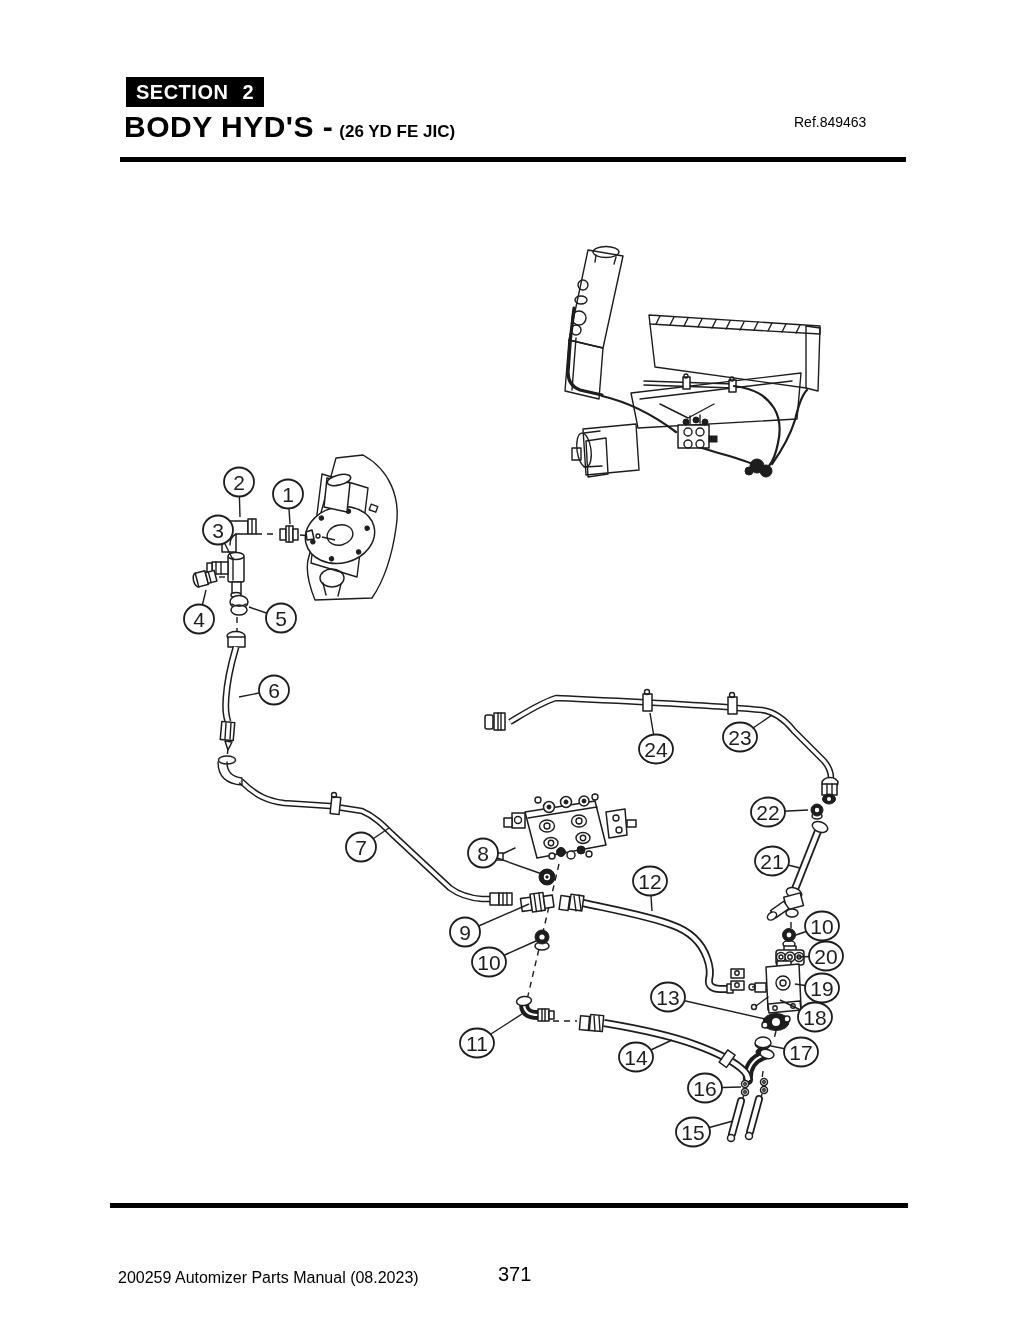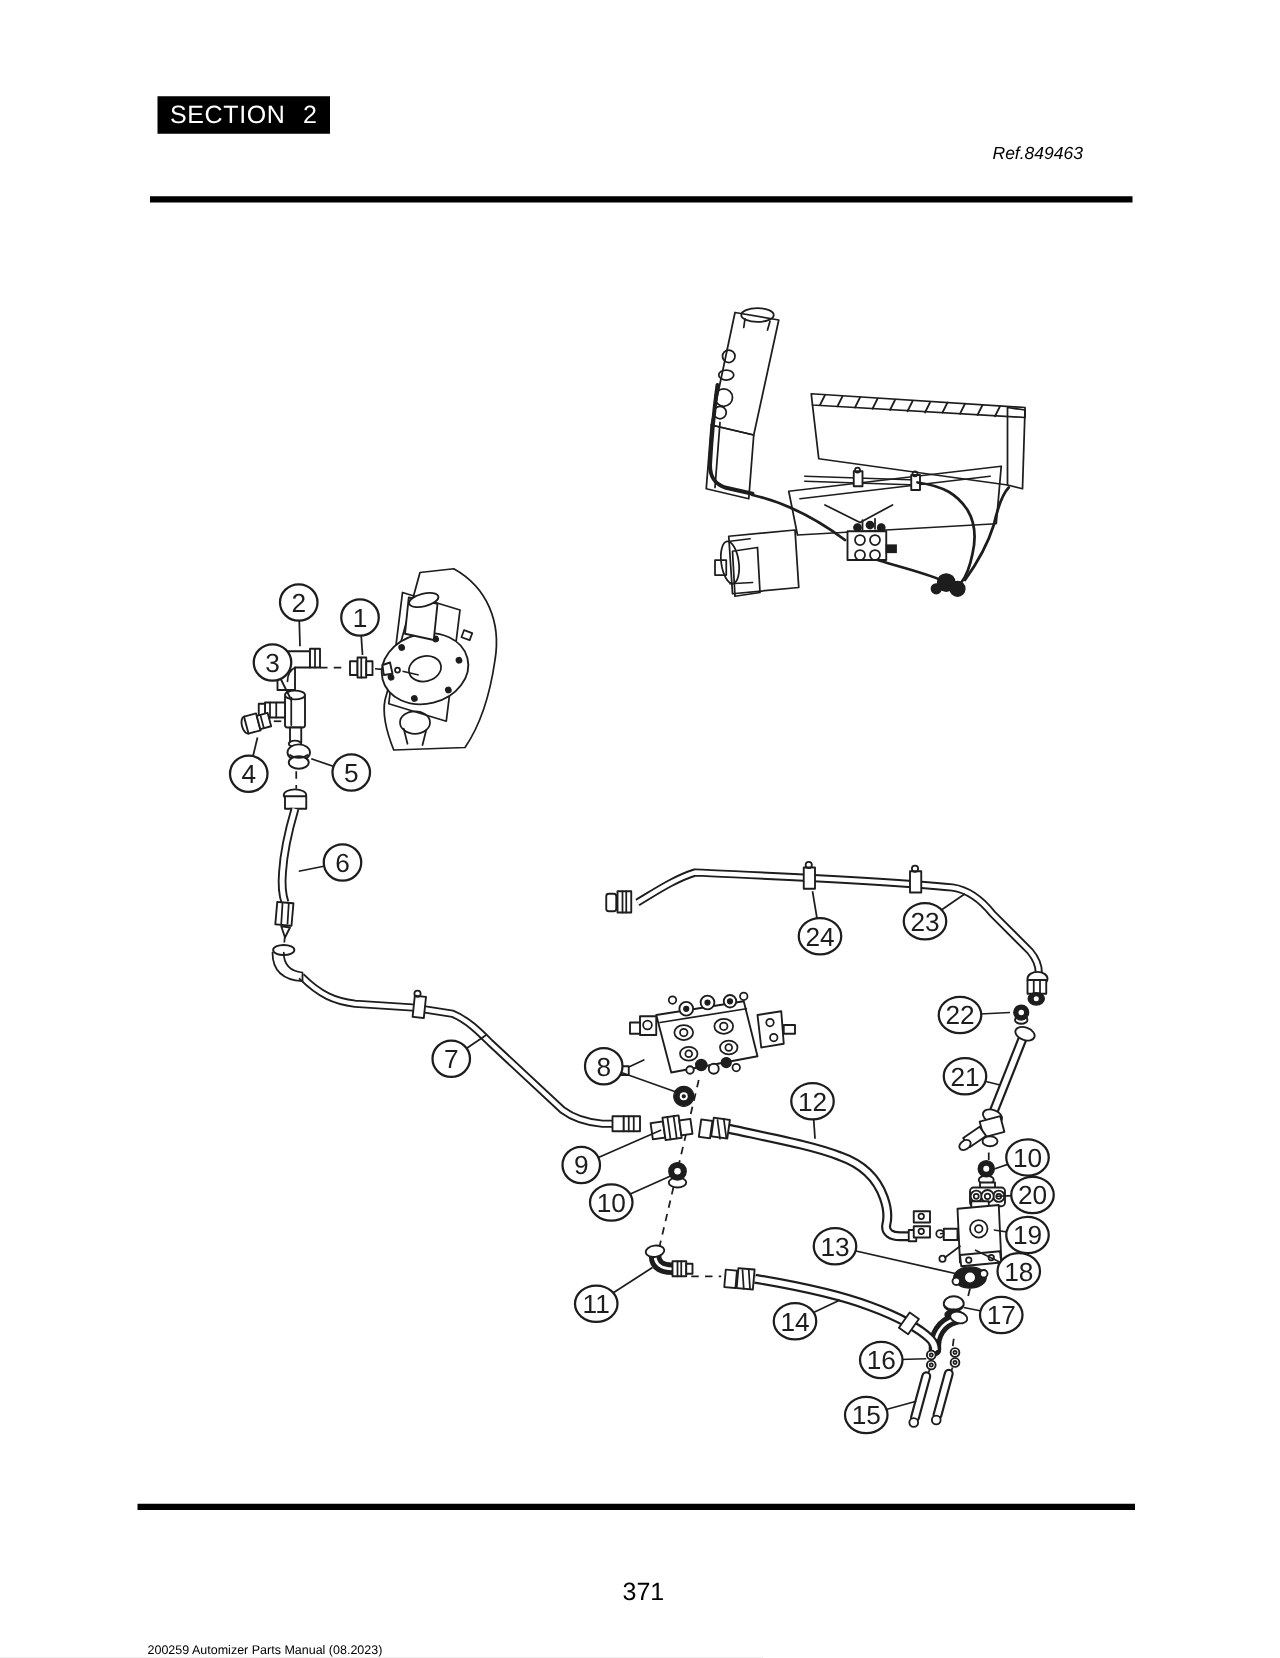--- a/index.html
+++ b/index.html
@@ -4,54 +4,57 @@
 <style>
   html,body{margin:0;padding:0;background:#e8e8e8;}
   #page{
     position:relative;width:1024px;height:1326px;background:#ffffff;
     font-family:"Liberation Sans", sans-serif;color:#000;overflow:hidden;
     margin:0 auto;
   }
   
   #section-badge{
     position:absolute;left:126px;top:77px;height:30px;line-height:30px;
-    background:#000;color:#fff;font-size:20px;font-weight:normal;
+    background:#000;color:#fff;font-size:20px;font-weight:bold;
     padding:0 10px;word-spacing:8px;letter-spacing:.5px;
   }
   #title-row{position:absolute;left:124px;top:110px;white-space:nowrap;}
   #page-title{font-size:30px;font-weight:bold;letter-spacing:.5px;}
   #page-title-suffix{font-size:17px;font-weight:bold;margin-left:6px;}
   #ref-label{
-    position:absolute;left:794px;top:114px;font-size:14px;font-style:italic;
+    position:absolute;left:794px;top:114px;font-size:14px;
   }
   .rule{position:absolute;background:#000;height:5px;}
   #rule-top{left:120px;top:157px;width:786px;}
   #rule-bottom{left:110px;top:1203px;width:798px;}
   
-  #footer-left{position:absolute;left:118px;top:1315px;font-size:10px;text-align:right;}
+  #footer-left{position:absolute;left:118px;top:1269px;font-size:16px;text-align:right;}
   #page-number{position:absolute;left:498px;top:1263px;font-size:20px;}
   
   #diagram{position:absolute;left:0;top:0;width:1024px;height:1326px;}
   .ln{fill:none;stroke:#1d1d1d;stroke-width:1.4;stroke-linejoin:round;stroke-linecap:round;}
   .ln2{fill:none;stroke:#1d1d1d;stroke-width:2.2;stroke-linejoin:round;stroke-linecap:round;}
   .wh{fill:#ffffff;stroke:#1d1d1d;stroke-width:1.5;stroke-linejoin:round;}
   .dk{fill:#1d1d1d;stroke:#1d1d1d;stroke-width:1;}
   .dash{fill:none;stroke:#1d1d1d;stroke-width:1.4;stroke-dasharray:6 5;stroke-linecap:butt;}
   .ho{fill:none;stroke:#1d1d1d;stroke-linecap:butt;stroke-linejoin:round;}
   .hi{fill:none;stroke:#ffffff;stroke-linecap:butt;stroke-linejoin:round;}
   .callout-circle{fill:#ffffff;stroke:#1d1d1d;stroke-width:1.8;}
   .callout-text{font-family:"Liberation Sans",sans-serif;font-size:21px;fill:#1d1d1d;}
   .leader{stroke:#1d1d1d;stroke-width:1.4;fill:none;}
 </style>
 </head>
 <body>
 
 <div id="page">
 
   <div id="section-badge">SECTION 2</div>
+  <div id="title-row">
+    <span id="page-title">BODY HYD'S -</span><span id="page-title-suffix">(26 YD FE JIC)</span>
+  </div>
   <div id="ref-label">Ref.849463</div>
   <div id="rule-top" class="rule"></div>
 
   <svg id="diagram" viewBox="0 0 1024 1326" xmlns="http://www.w3.org/2000/svg">
 
     <defs>
       <path id="h6" d="M236,647 C231,664 227,682 226,698 C225,710 226,716 228,722"></path>
       <path id="h7" d="M241,781 C256,796 268,801 284,803 L330,806 L362,811 C374,816 383,825 392,834 L450,888 C458,894 470,898 482,899 L490,899"></path>
       <path id="h23" d="M510,722 C525,713 540,703 556,698 C620,701 700,704 762,710 C776,712 786,721 794,731 L824,761 C829,767 831,772 831,778"></path>
       <path id="h21" d="M818,831 L795,889"></path>

